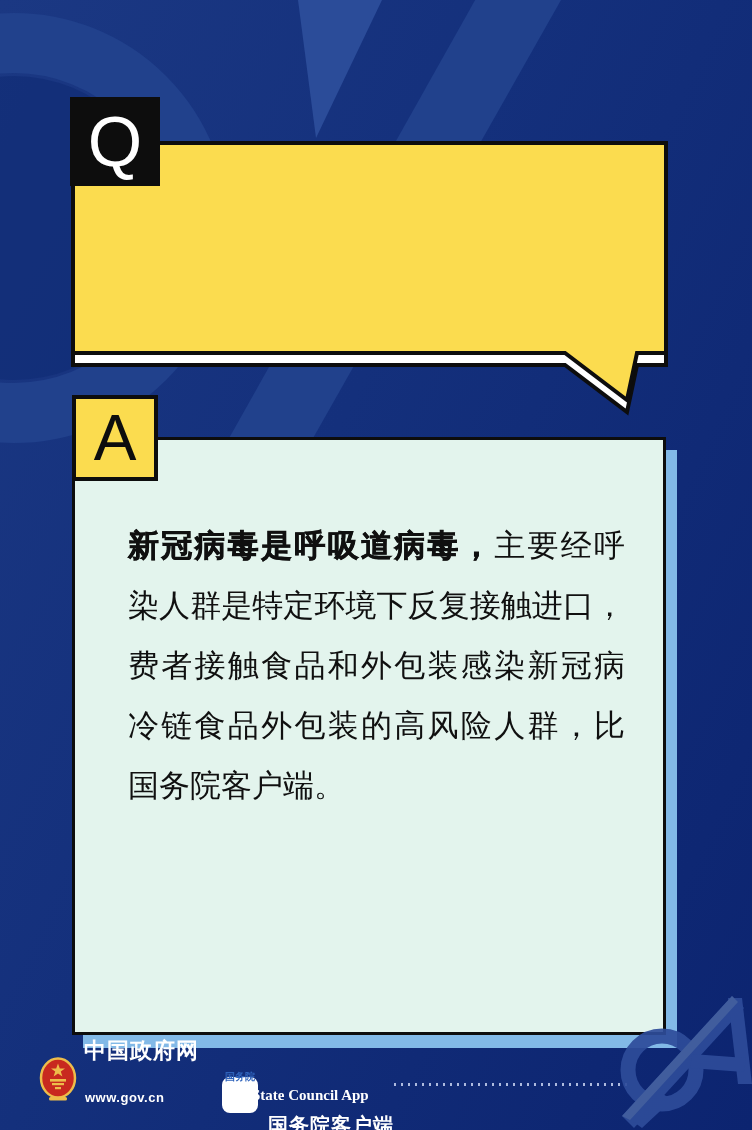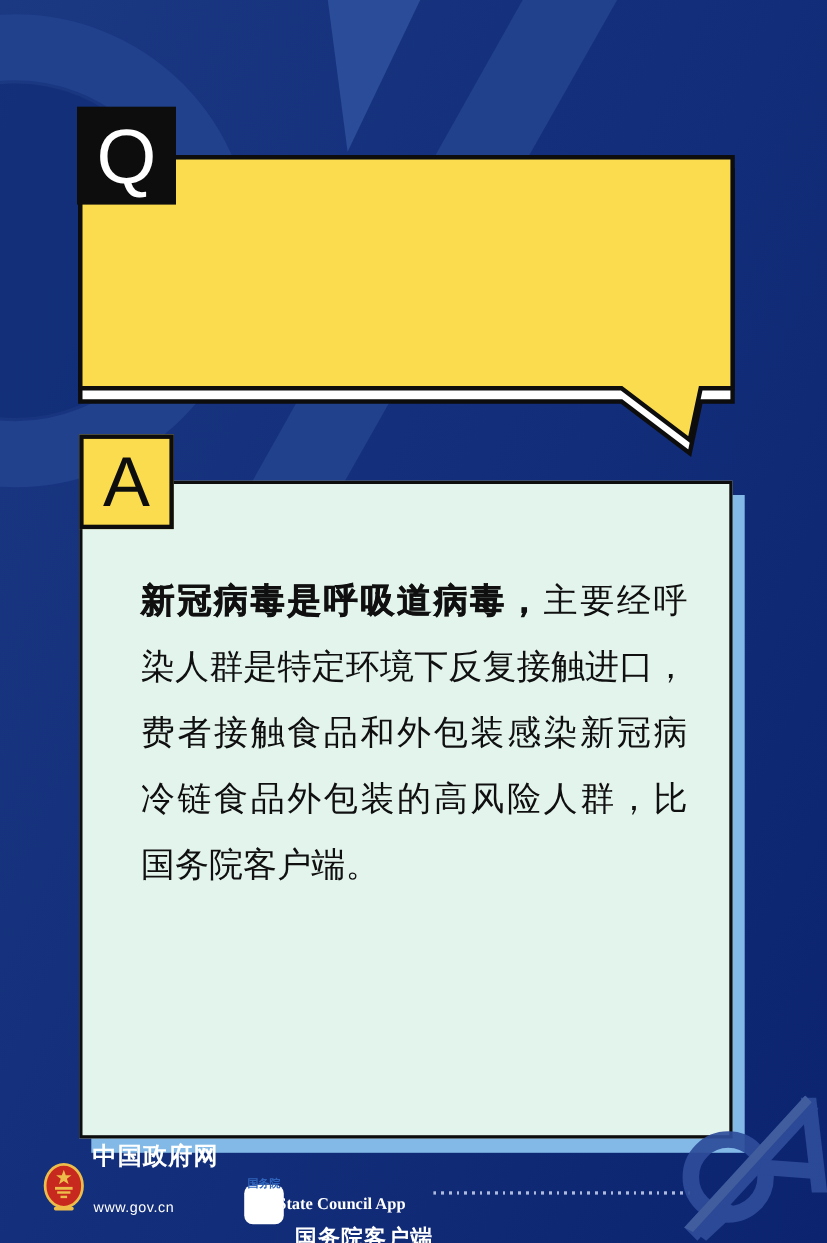--- a/index.html
+++ b/index.html
@@ -48,21 +48,21 @@
   .ans-line{
     height:60px;line-height:60px;font-size:31px;font-weight:400;
     text-align:justify;text-align-last:justify;white-space:nowrap;
     font-family:Liberation Sans, sans-serif;
   }
   .ans-line.last{text-align-last:left;}
   .ans-line .b{font-weight:700;-webkit-text-stroke:0.6px #101010;}
 
   
   .gov-name{left:84px;top:1036px;font-size:22px;font-weight:700;color:#fff;letter-spacing:1px;white-space:nowrap;}
-  .gov-url{left:85px;top:1090px;font-size:13px;font-weight:400;color:#fff;letter-spacing:0.5px;text-align:center;}
+  .gov-url{left:85px;top:1090px;font-size:13px;font-weight:700;color:#fff;letter-spacing:0.5px;text-align:center;}
   .app-icon{
     left:222px;top:1061px;width:36px;height:36px;background:#ffffff;border-radius:8px;
     display:flex;flex-direction:column;align-items:center;justify-content:center;gap:18px;margin-top:16px;
   }
   .app-icon .zh{font-size:10px;font-weight:700;color:#2f63bb;letter-spacing:0;line-height:1;}
   .app-icon .bar1{width:20px;height:2px;background:#9db6dd;}
   .app-icon .bar2{width:14px;height:2px;background:#c2d2ea;}
   .app-name{left:268px;top:1112px;font-size:20px;font-weight:700;color:#fff;letter-spacing:1px;white-space:nowrap;}
   .app-sub{left:252px;top:1087px;font-family:var(--serif);font-size:15px;font-weight:700;color:#fff;white-space:nowrap;}
   .dots{

